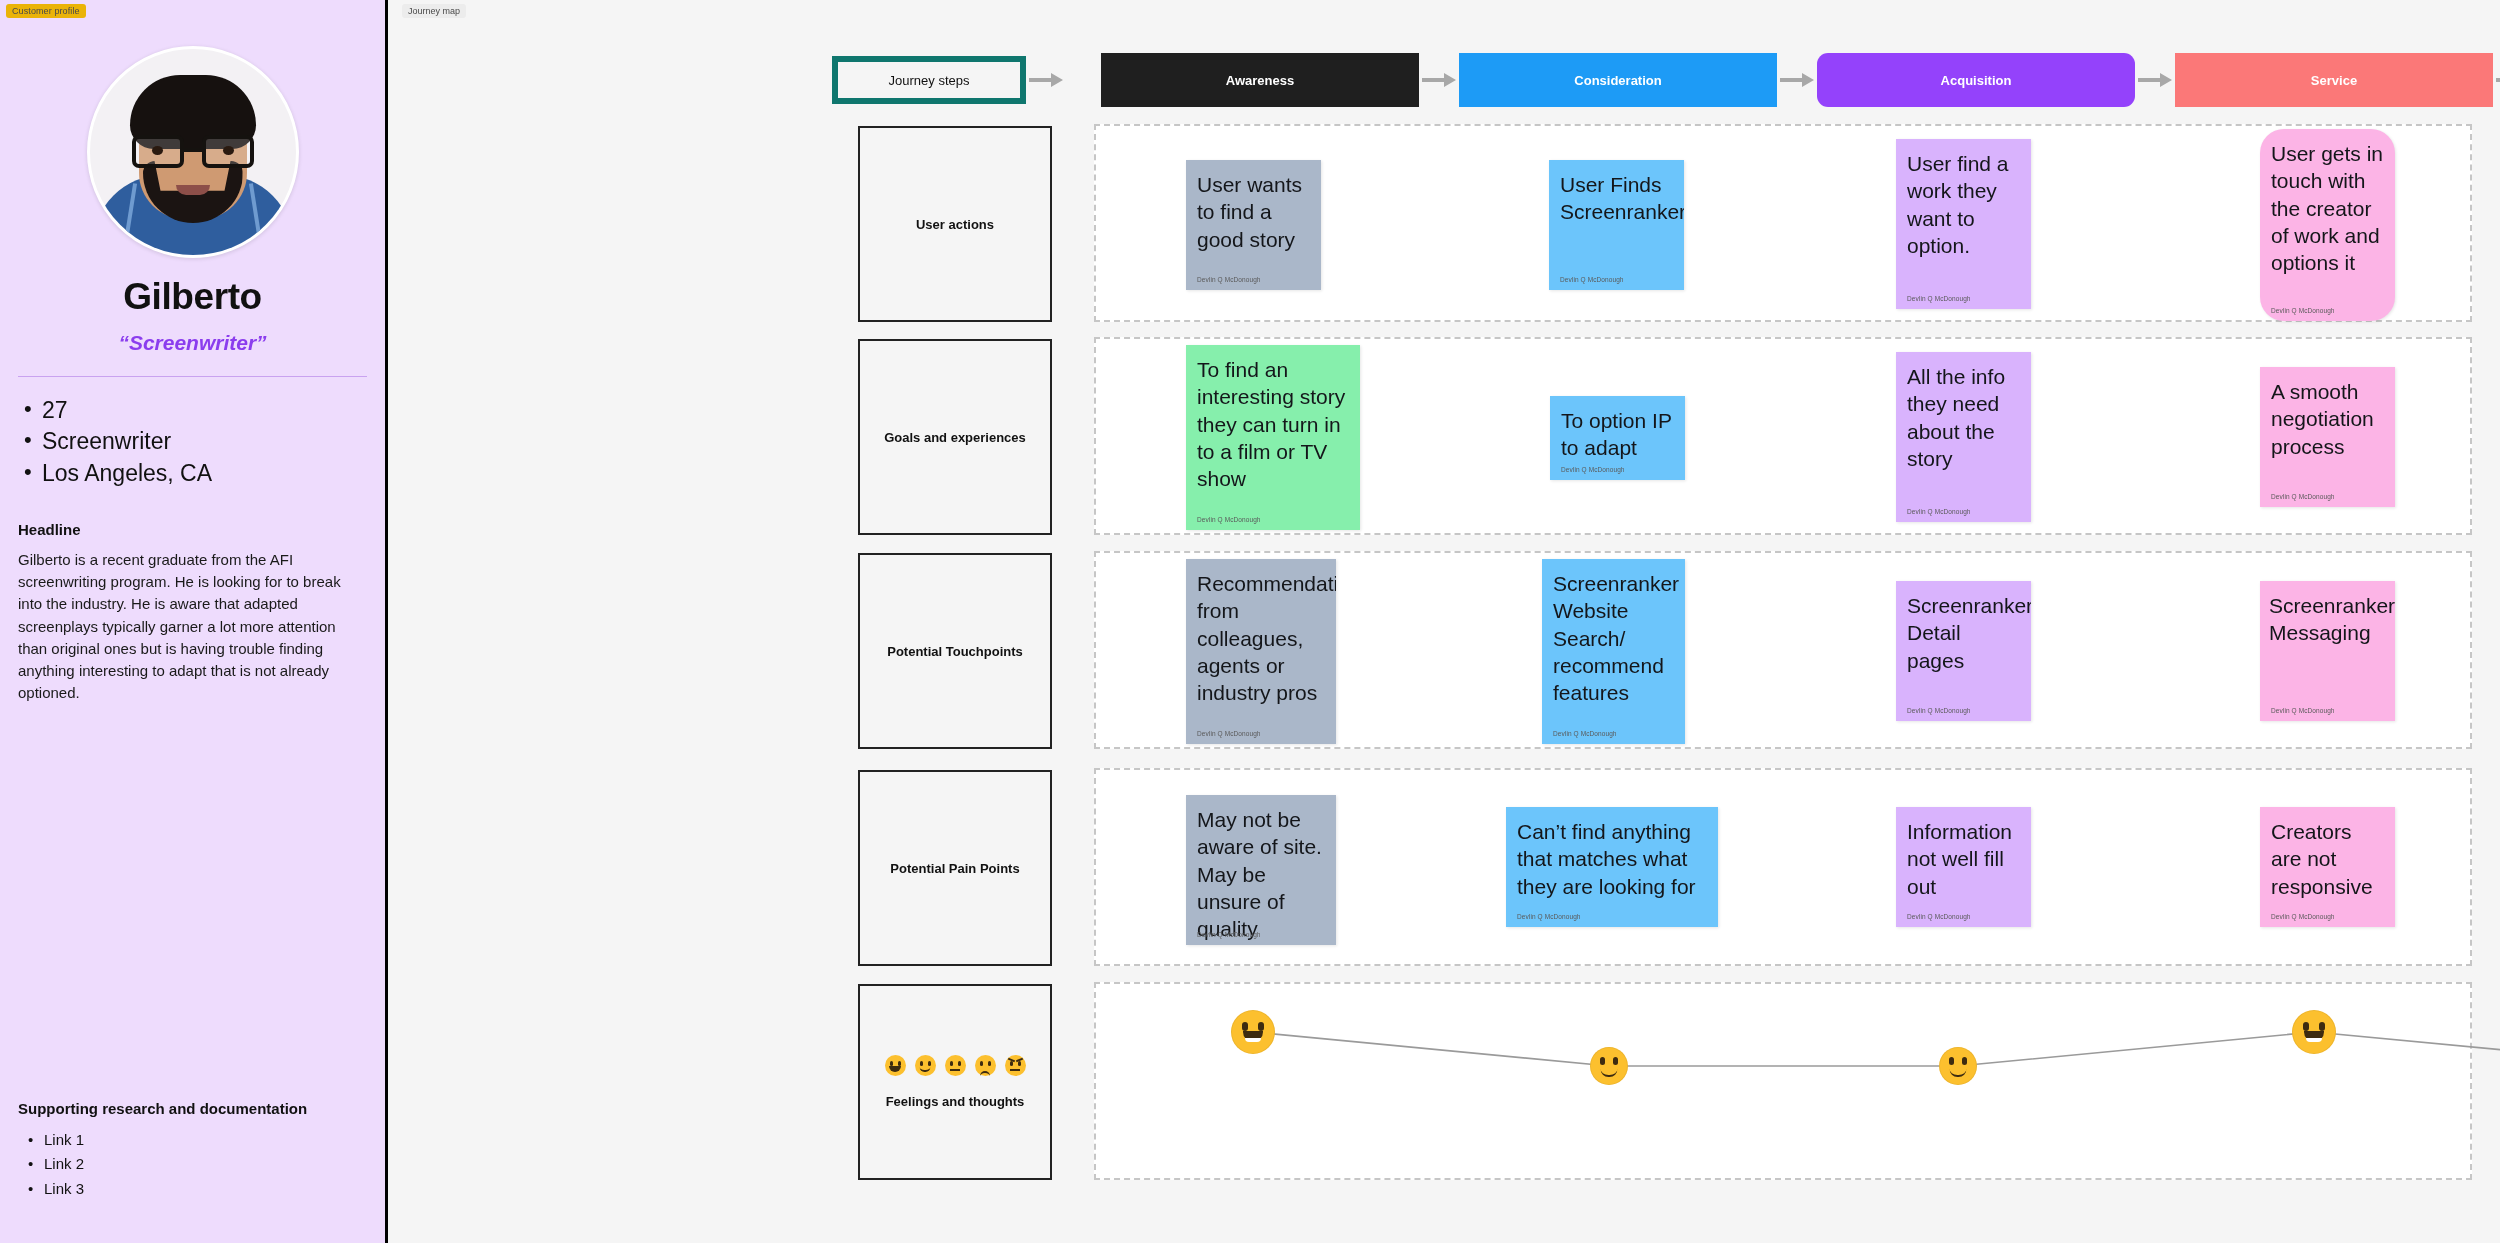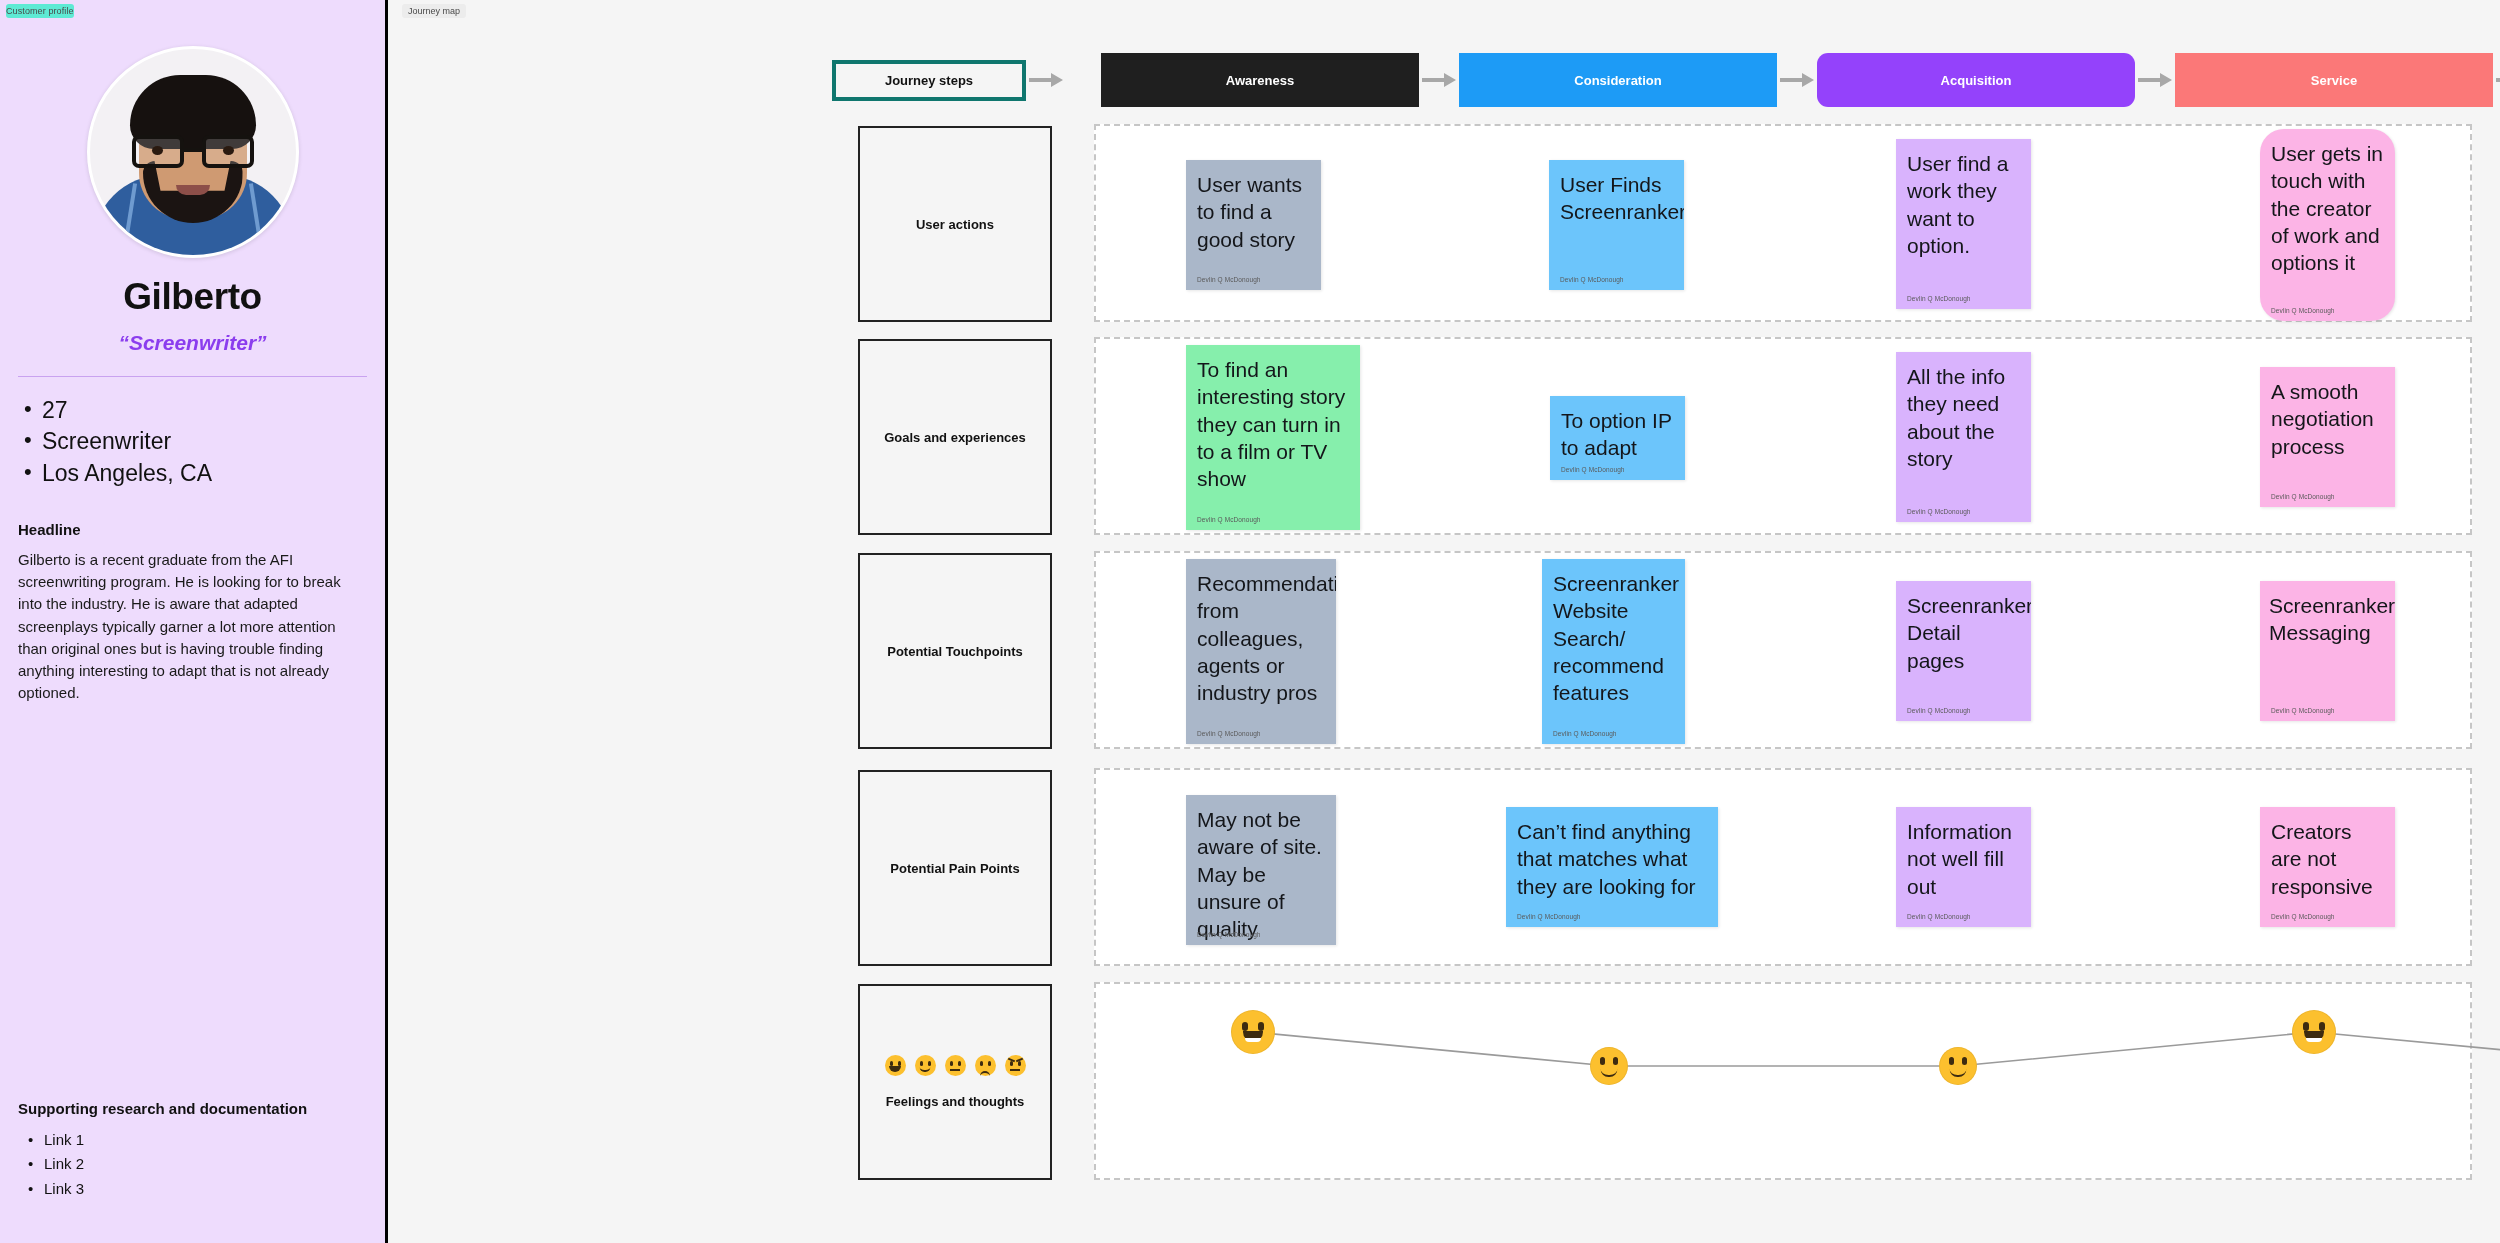--- a/index.html
+++ b/index.html
@@ -18,23 +18,23 @@
     background: #eedcfd;
     border: 3px solid #b46cf5;
     border-left: none; border-top: none; border-bottom: none;
     flex: 0 0 388px;
     padding: 0 18px;
   }
   .frame-tag {
     position: absolute;
     top: 4px; left: 6px;
     font-size: 9px; color: #4a4a4a;
-    background: #5eead4;
+    background: #eab308;
     border-radius: 3px;
-    padding: 2px 0;
+    padding: 2px 6px;
     letter-spacing: .1px;
     white-space: nowrap;
   }
   .avatar-wrap {
     margin-top: 46px;
     display: flex; justify-content: center;
   }
   .avatar {
     width: 212px; height: 212px;
     border-radius: 50%;
@@ -143,24 +143,24 @@
     font-size: 9px; color: #4a4a4a; background: #ececec;
     border-radius: 3px; padding: 2px 6px;
   }
 
   
   .header-row {
     position: absolute; left: 444px; top: 53px;
     display: flex; align-items: center;
   }
   .hdr-first {
-    width: 194px; height: 41px;
-    background: #f5f5f5; border: 4px solid #0f766e;
+    width: 194px; height: 48px;
+    background: #f5f5f5; border: 6px solid #0f766e;
     display: flex; align-items: center; justify-content: center;
-    font-size: 13px; font-weight: bold; color: #111;
+    font-size: 13px; font-weight: normal; color: #111;
   }
   .arrow {
     width: 40px; height: 54px;
     display: flex; align-items: center; justify-content: center;
     flex: 0 0 40px;
   }
   .arrow svg { display: block; }
   .hdr-stage {
     width: 318px; height: 54px;
     display: flex; align-items: center; justify-content: center;

